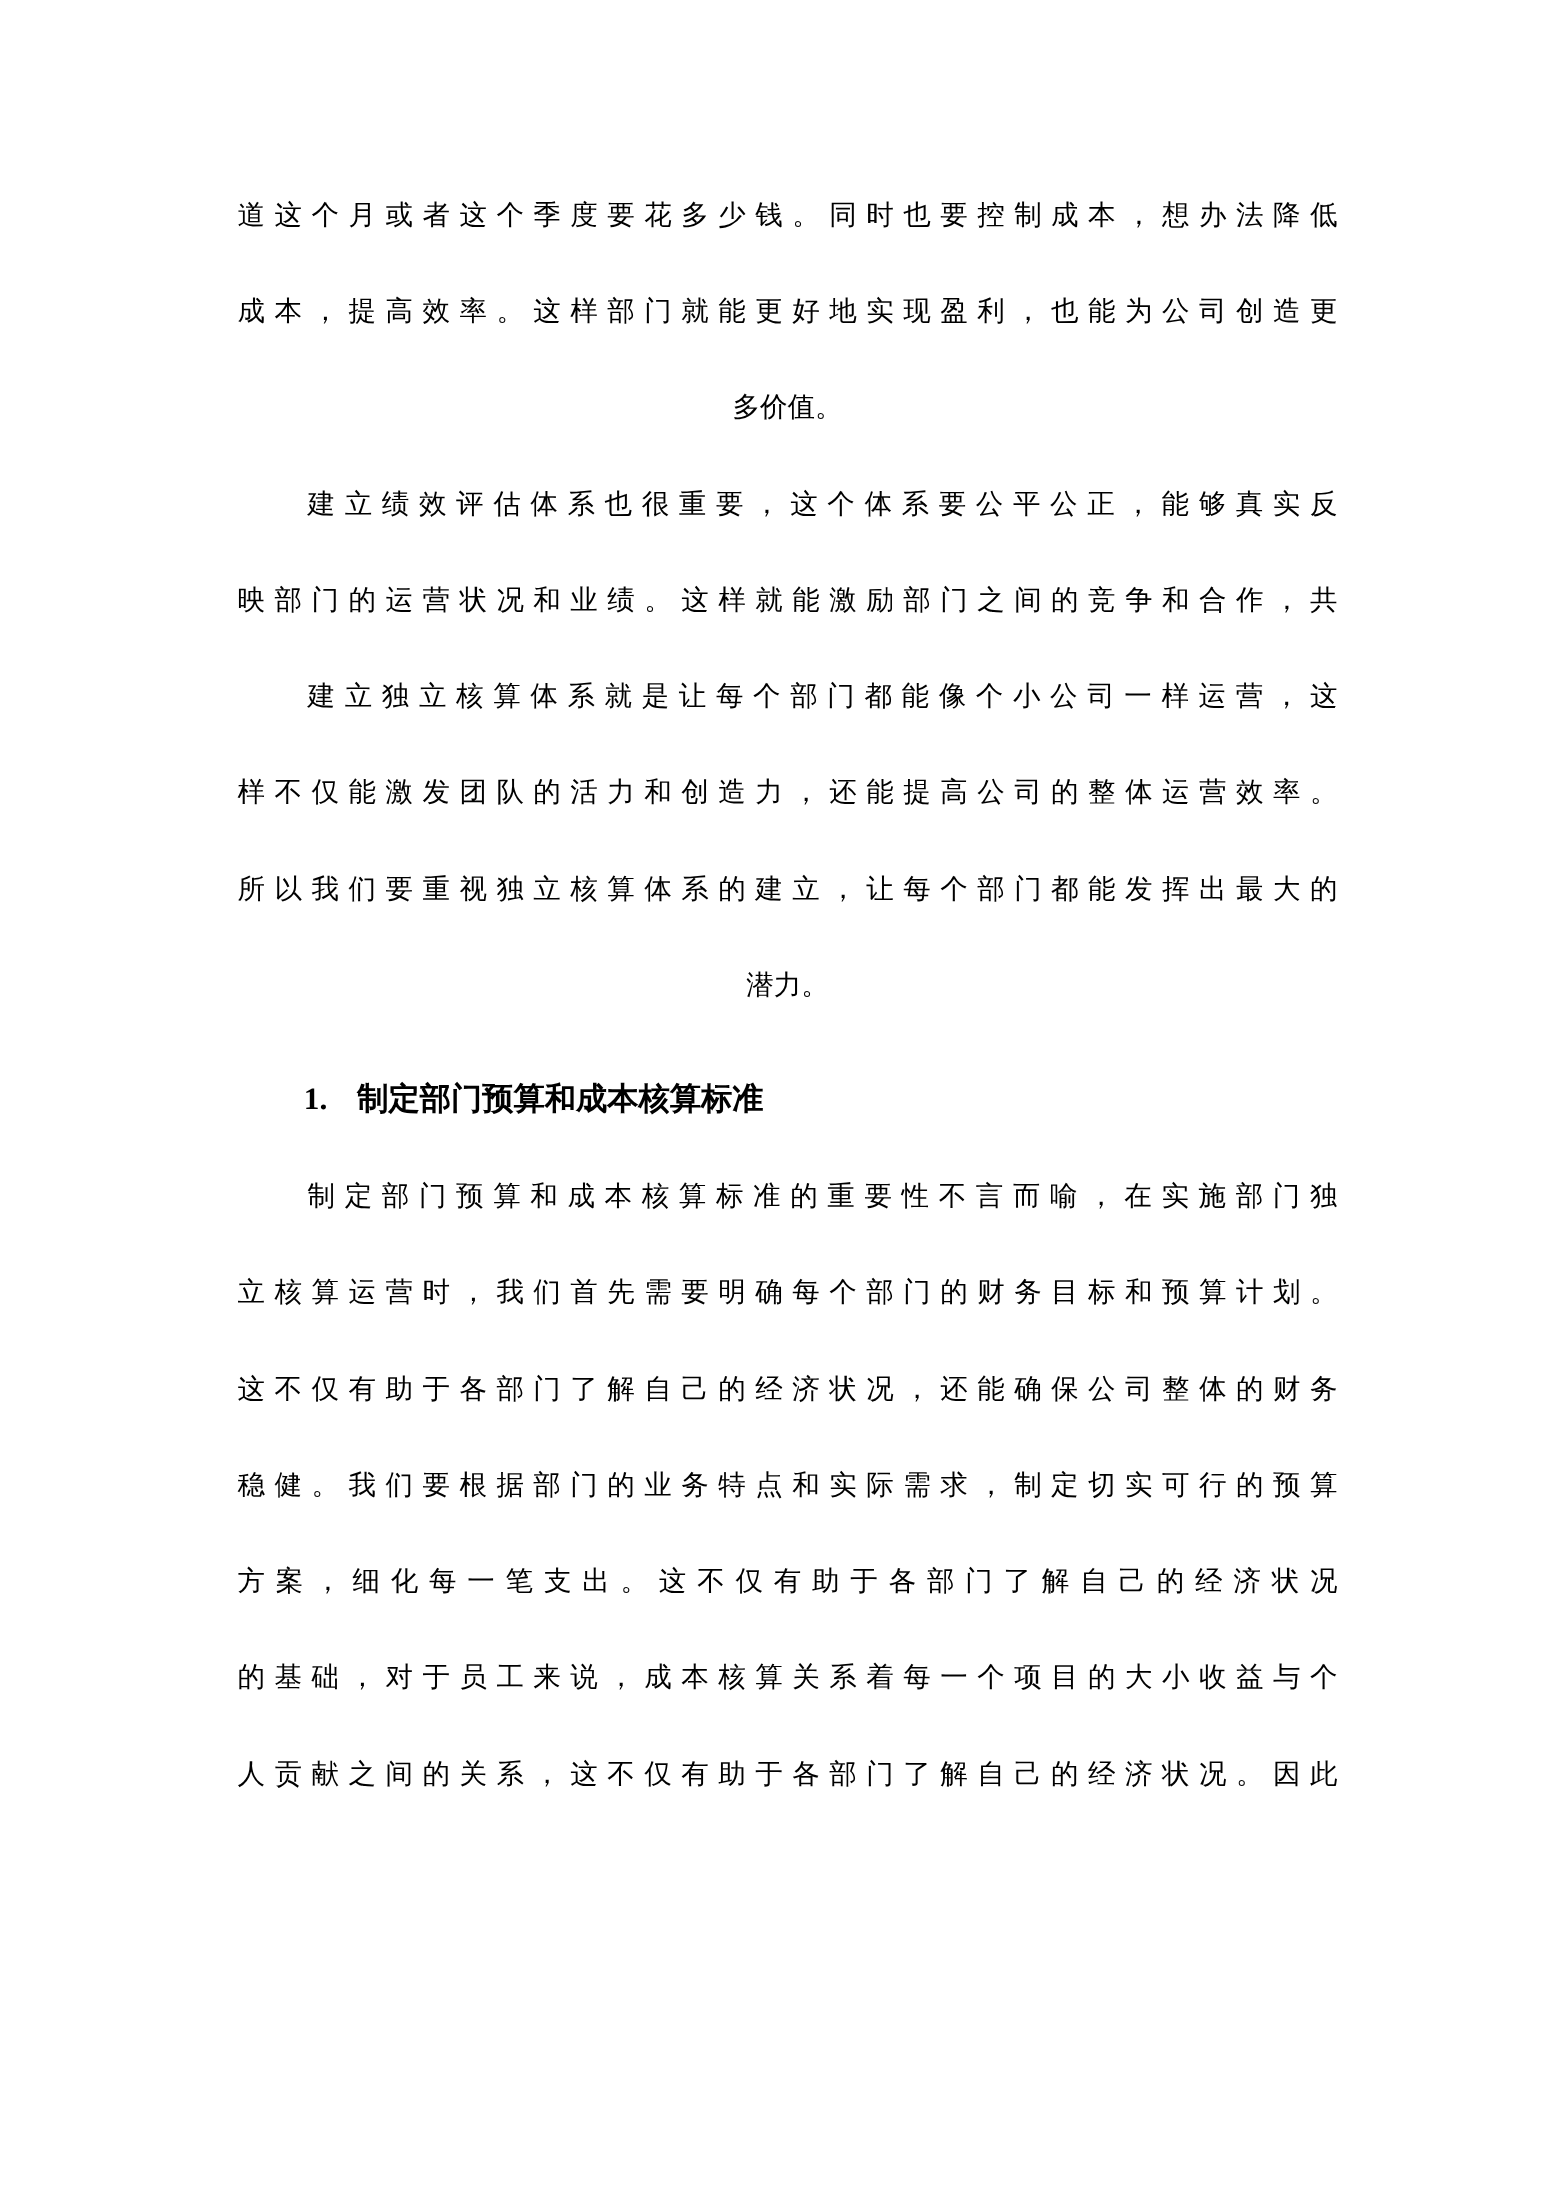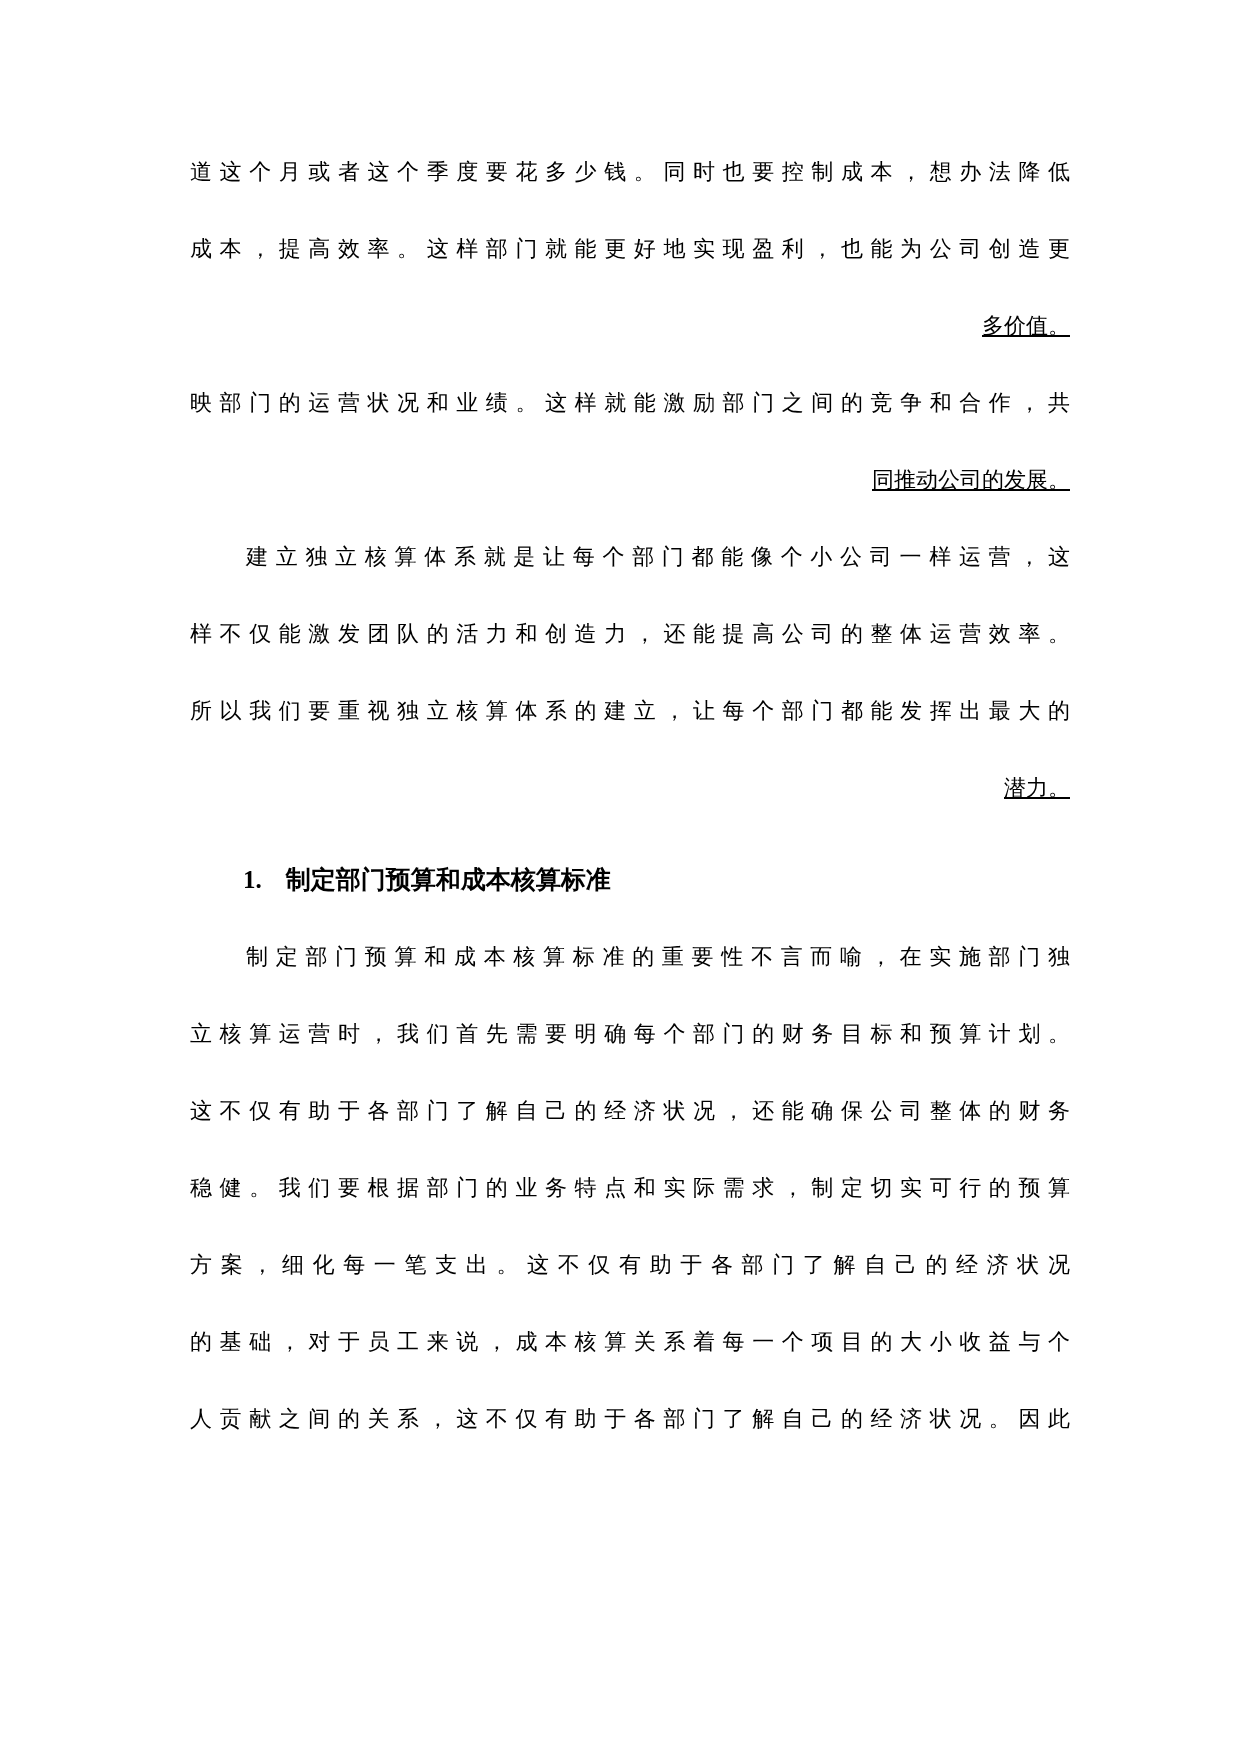--- a/index.html
+++ b/index.html
@@ -32,22 +32,21 @@
     letter-spacing: 0;
   }
   
   .line-just {
     text-align: justify;
     text-align-last: justify;
     -moz-text-align-last: justify;
     text-justify: inter-character;
   }
   .line-last {
-    text-align: right;
-    text-decoration: underline;
+    text-align: center;
   }
   .line-indent {
     text-indent: 56px;
   }
   .heading-line {
     margin-top: 15px;
     padding-left: 53px;
     font-size: 25px;
     font-weight: bold;
     line-height: 77px;
@@ -66,22 +65,22 @@
 <body>
 
 <div class="page">
   <div class="doc-body">
       <div class="paragraph">
         <div class="line line-just">道这个月或者这个季度要花多少钱。同时也要控制成本，想办法降低</div>
         <div class="line line-just">成本，提高效率。这样部门就能更好地实现盈利，也能为公司创造更</div>
         <div class="line line-last">多价值。</div>
       </div>
       <div class="paragraph">
+        <div class="line line-just line-indent">建立绩效评估体系也很重要，这个体系要公平公正，能够真实反</div>
         <div class="line line-just">映部门的运营状况和业绩。这样就能激励部门之间的竞争和合作，共</div>
-        <div class="line line-last">同推动公司的发展。</div>
       </div>
       <div class="paragraph">
         <div class="line line-just line-indent">建立独立核算体系就是让每个部门都能像个小公司一样运营，这</div>
         <div class="line line-just">样不仅能激发团队的活力和创造力，还能提高公司的整体运营效率。</div>
         <div class="line line-just">所以我们要重视独立核算体系的建立，让每个部门都能发挥出最大的</div>
         <div class="line line-last">潜力。</div>
       </div>
       <div class="heading-line"><span class="heading-number">1.</span><span class="heading-text">制定部门预算和成本核算标准</span></div>
       <div class="paragraph">
         <div class="line line-just line-indent">制定部门预算和成本核算标准的重要性不言而喻，在实施部门独</div>

